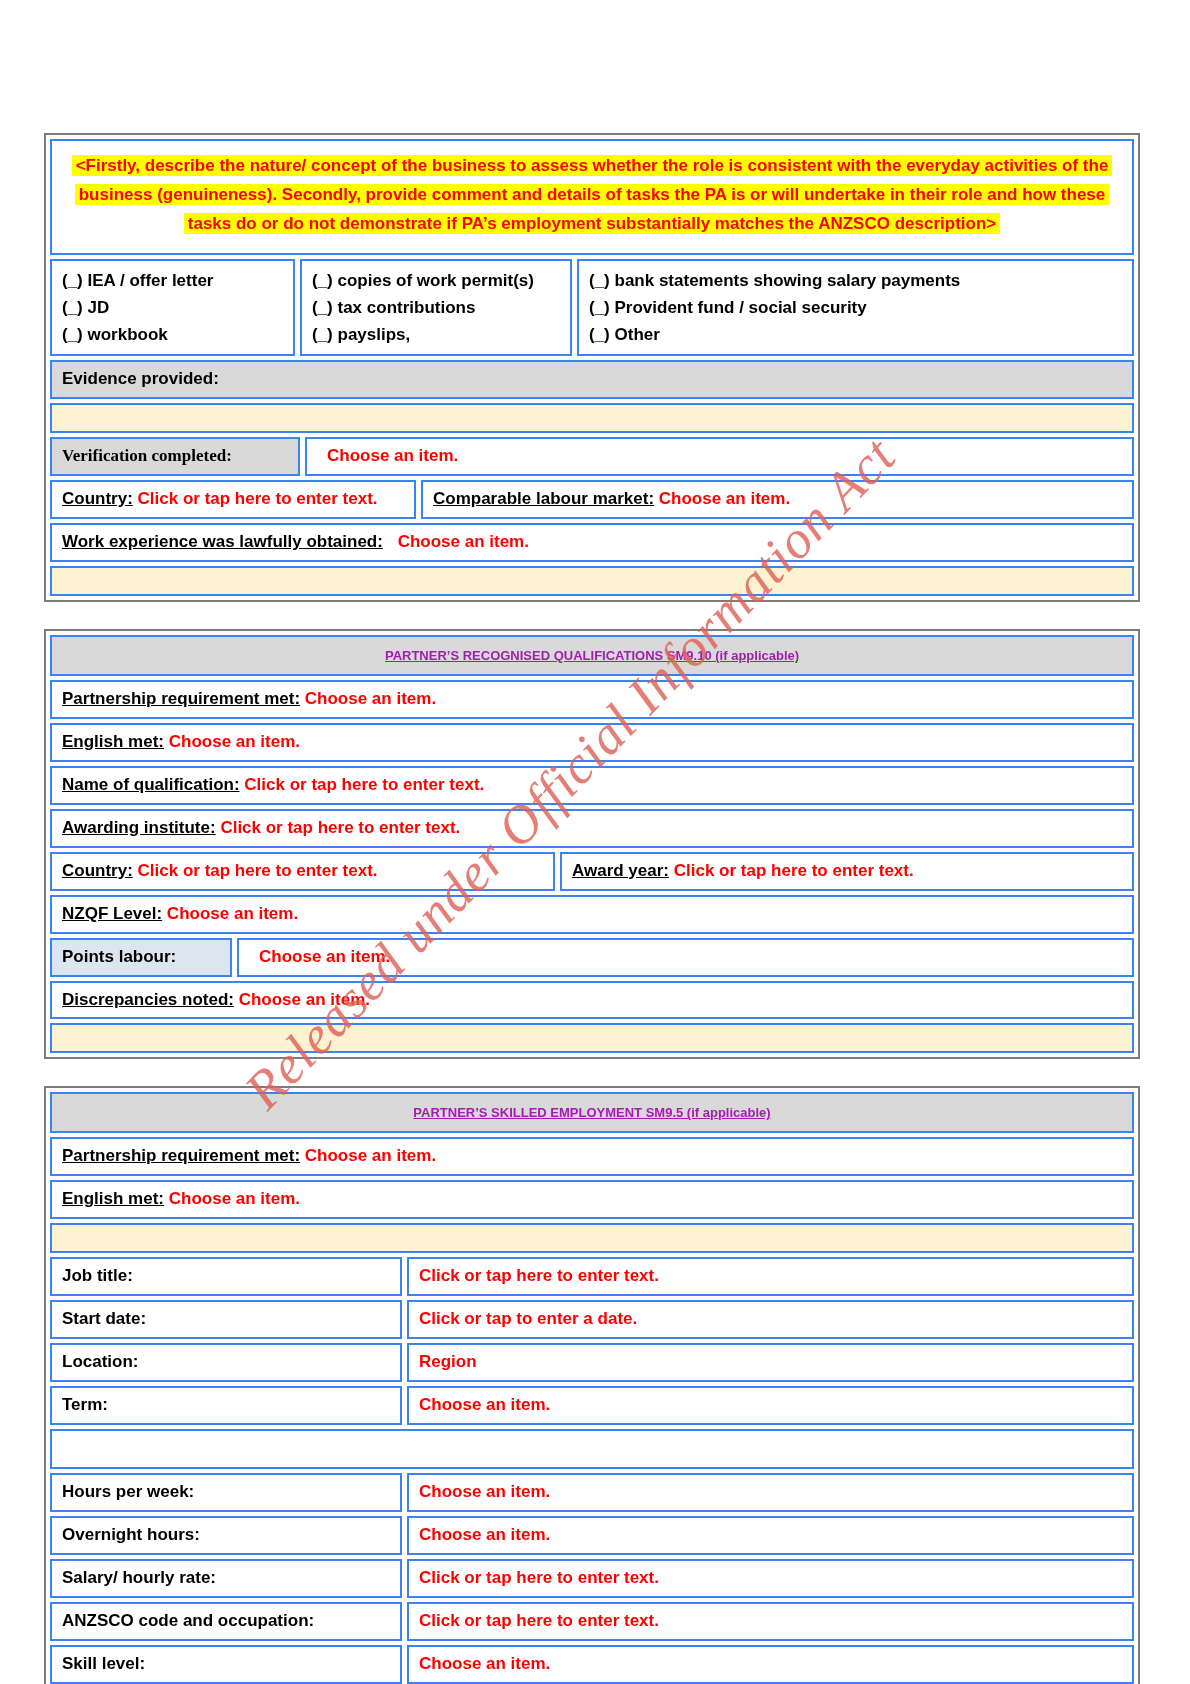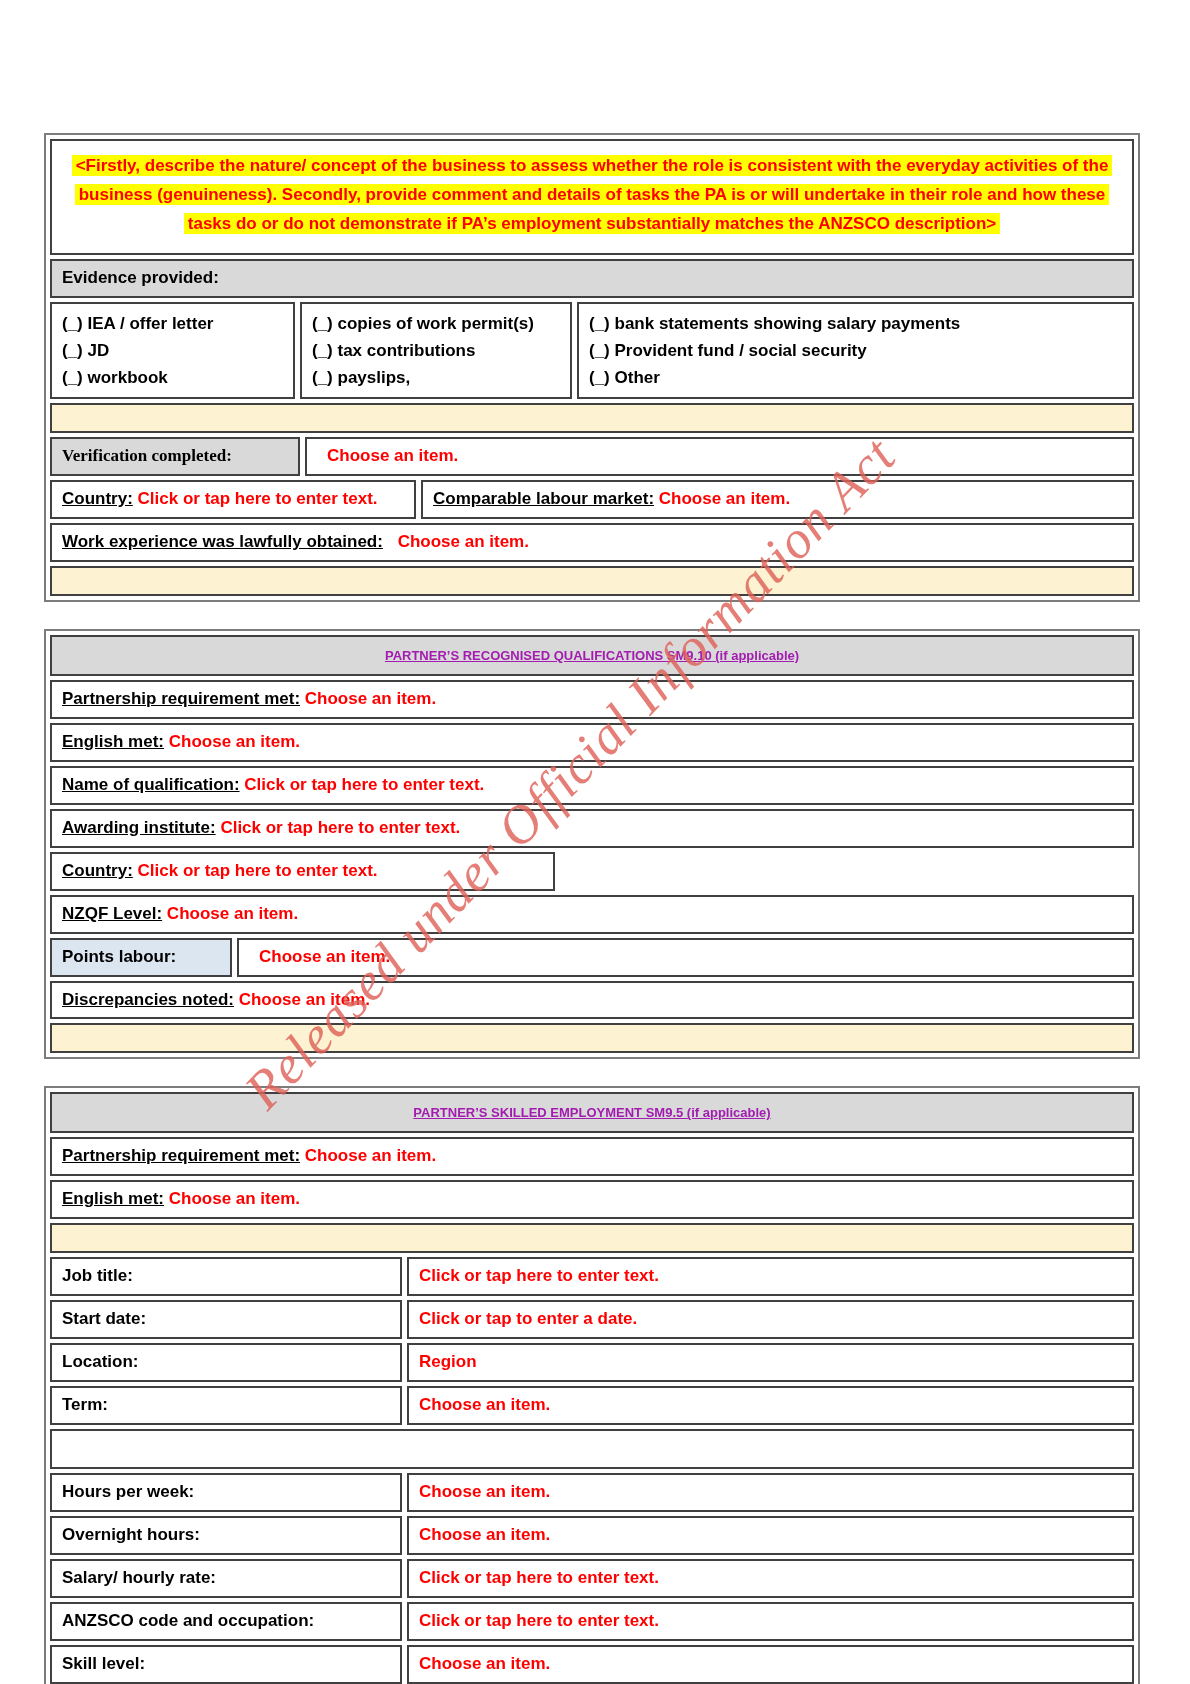--- a/index.html
+++ b/index.html
@@ -17,21 +17,21 @@
   
   .tbl {
     border:2px solid #7c7c7c;
     padding:4px;
     background:#ffffff;
     display:flex; flex-direction:column; gap:4px;
     margin-bottom:27px;
   }
   .row { display:flex; gap:5px; }
   .cell {
-    border:2px solid #404040;
+    border:2px solid #3b82f6;
     background:#ffffff;
     padding:6px 10px;
     font-size:17px;
     font-weight:bold;
     line-height:1.35;
     flex:1 1 auto;
     min-height:36px;
   }
   .gray  { background:#d9d9d9; }
   .cream { background:#fdf2d2; }
@@ -99,42 +99,42 @@
 
   <section class="tbl">
 
     <div class="row">
       <div class="cell note">
         <span class="hl">&lt;Firstly, describe the nature/ concept of the business to assess whether the role is consistent with the everyday activities of the business (genuineness). Secondly, provide comment and details of tasks the PA is or will undertake in their role and how these tasks do or do not demonstrate if PA’s employment substantially matches the ANZSCO description&gt;</span>
       </div>
     </div>
 
     <div class="row">
-      <div class="cell gray">Evidence provided:</div>
-    </div>
-
-    <div class="row">
       <div class="cell ev-col c-ev1">
         <div>(_) IEA / offer letter</div>
         <div>(_) JD</div>
         <div>(_) workbook</div>
       </div>
       <div class="cell ev-col c-ev2">
         <div>(_) copies of work permit(s)</div>
         <div>(_) tax contributions</div>
         <div>(_) payslips,</div>
       </div>
       <div class="cell ev-col">
         <div>(_) bank statements showing salary payments</div>
         <div>(_) Provident fund  / social  security</div>
         <div>(_) Other</div>
       </div>
     </div>
 
     <div class="row">
+      <div class="cell gray">Evidence provided:</div>
+    </div>
+
+    <div class="row">
       <div class="cell cream spacer-row"></div>
     </div>
 
     <div class="row">
       <div class="cell gray c-verif">Verification completed:</div>
       <div class="cell">
         <span class="ph sp2">Choose an item.</span>
       </div>
     </div>
 
@@ -196,20 +196,24 @@
         <span class="lbl">Awarding institute:</span>
         <span class="ph">Click or tap here to enter text.</span>
       </div>
     </div>
 
     <div class="row">
       <div class="cell c-qcountry">
         <span class="lbl">Country:</span>
         <span class="ph">Click or tap here to enter text.</span>
       </div>
+      <div class="cell">
+        <span class="lbl">Award year:</span>
+        <span class="ph">Click or tap here to enter text.</span>
+      </div>
     </div>
 
     <div class="row">
       <div class="cell">
         <span class="lbl">NZQF Level:</span>
         <span class="ph">Choose an item.</span>
       </div>
     </div>
 
     <div class="row">

